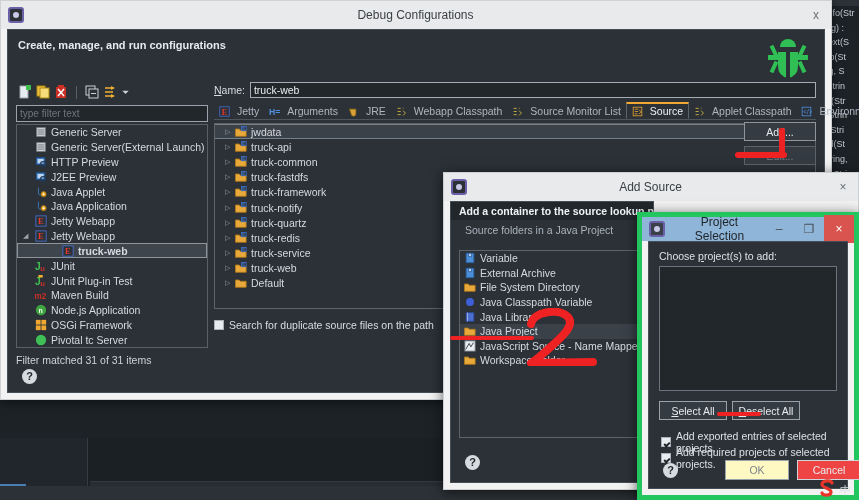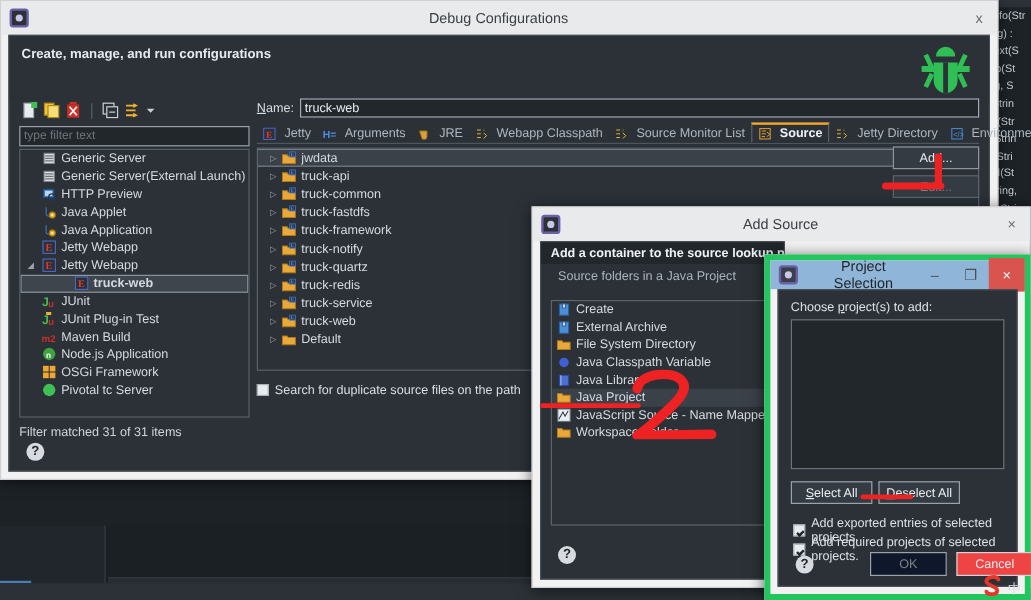--- a/index.html
+++ b/index.html
@@ -118,21 +118,21 @@
   }
   .tabstrip {
     margin-top: 5px; height: 17px; display:flex; align-items:flex-end;
     border-bottom: 1px solid #4d555d;
   }
   .tab {
     display:flex; align-items:center; gap:3px; padding: 0 5px; height:16px;
     font-size:10.5px; color:#aeb6bf; white-space:nowrap; cursor:default;
   }
   .tab.active {
-    background:#2b3137; color:#eef2f6; font-weight:bold;
+    background:#2b3137; color:#eef2f6; font-weight:normal;
     border:1px solid #5b636b; border-bottom-color:#2b3137;
     border-top: 2px solid #f0a830; height: 17px;
   }
   .slp-label { margin-top: 7px; font-size:10.5px; color:#d8dde3; }
   .slp-tree {
     margin-top: 3px; height: 186px; background:#2b3137; border:1px solid #5b636b;
     overflow:hidden; position:relative;
   }
   .slp-row {
     height: 15.2px; display:flex; align-items:center; font-size:10.5px;
@@ -204,21 +204,21 @@
     width: 68px; height: 19px; background:#343b42; border:1px solid #9aa2aa;
     color:#e8ecf0; font-size:10.5px; display:flex; align-items:center; justify-content:center; cursor:default;
   }
   .pj-cbrow { position:absolute; left: 12px; right:8px; display:flex; align-items:center; gap:5px; font-size:10.5px; color:#dbe0e6; }
   .pj-cbrow.r1 { top: 188px; }
   .pj-cbrow.r2 { top: 204px; }
   .pj-bottom { position:absolute; left:0; right:0; bottom: 6px; height:22px; }
   .pj-help { position:absolute; left:14px; top:3px; width:15px; height:15px; }
   .pj-ok {
     position:absolute; left: 76px; top:0; width: 64px; height:20px;
-    background:#0f172a; border:1px solid #9aa2aa; color:#7d848c;
+    background:#fef9c3; border:1px solid #9aa2aa; color:#7d848c;
     font-size:10.5px; display:flex; align-items:center; justify-content:center;
   }
   .pj-cancel {
     position:absolute; left: 148px; top:0; width: 64px; height:20px;
     background:#ef4444; border:1px solid #cfd5db; color:#e8ecf0;
     font-size:10.5px; display:flex; align-items:center; justify-content:center;
   }
 
   
   .help-ico { border-radius:50%; background:#d7dbdf; color:#1f2428;
@@ -363,20 +363,29 @@
                 <svg viewBox="0 0 14 14" style="width: 12px; height: 12px; flex: 0 0 auto; margin-right: 4px;">
                   <rect x="1.5" y="2" width="10" height="8" fill="#3f7ec4" stroke="#1f4e86"></rect>
                   <rect x="3" y="3.5" width="7" height="5" fill="#bfd6ef"></rect>
                   <circle cx="9.5" cy="9.5" r="3" fill="none" stroke="#223a57" stroke-width="1.4"></circle>
                   <path d="M11.5 11.5 L13.5 13.5" fill="none" stroke="#223a57"></path>
                 </svg>
                 <span>HTTP Preview</span>
               </div>
               <div class="tree-row">
                 <svg viewBox="0 0 14 14" style="width: 12px; height: 12px; flex: 0 0 auto; margin-right: 4px;">
+                  <rect x="1.5" y="2" width="10" height="8" fill="#3f7ec4" stroke="#1f4e86"></rect>
+                  <rect x="3" y="3.5" width="7" height="5" fill="#bfd6ef"></rect>
+                  <circle cx="9.5" cy="9.5" r="3" fill="none" stroke="#223a57" stroke-width="1.4"></circle>
+                  <path d="M11.5 11.5 L13.5 13.5" fill="none" stroke="#223a57"></path>
+                </svg>
+                <span>J2EE Preview</span>
+              </div>
+              <div class="tree-row">
+                <svg viewBox="0 0 14 14" style="width: 12px; height: 12px; flex: 0 0 auto; margin-right: 4px;">
                   <path d="M4 2 L4 9 A2.4 2.4 0 0 0 8.6 9" fill="none" stroke="#3f7ec4"></path>
                   <circle cx="10" cy="9.5" r="3" fill="#f0b030" stroke="#9a6f0f"></circle>
                   <circle cx="10" cy="9.5" r="1" fill="#fff"></circle>
                 </svg>
                 <span>Java Applet</span>
               </div>
               <div class="tree-row">
                 <svg viewBox="0 0 14 14" style="width: 12px; height: 12px; flex: 0 0 auto; margin-right: 4px;">
                   <path d="M4 2 L4 9 A2.4 2.4 0 0 0 8.6 9" fill="none" stroke="#3f7ec4"></path>
                   <circle cx="10" cy="9.5" r="3" fill="#f0b030" stroke="#9a6f0f"></circle>
@@ -504,21 +513,21 @@
                   <path d="M9 5 L12 7.5 L9 10" fill="none" stroke="#f0a830"></path>
                 </svg>
                 <span>Source</span>
               </div>
               <div class="tab">
                 <svg viewBox="0 0 14 14" style="width: 11px; height: 11px; flex: 0 0 auto; margin-right: 4px;">
                   <path d="M2 3 L6 3 M2 7 L6 7 M2 11 L6 11" fill="none" stroke="#e8c43a"></path>
                   <path d="M8 1 L10 3 L8 5 L9.5 3 Z" fill="#e8c43a"></path>
                   <path d="M9 6 L12 9 L9 12" fill="none" stroke="#e8c43a"></path>
                 </svg>
-                <span>Jetty Directory</span>
+                <span>Applet Classpath</span>
               </div>
               <div class="tab">
                 <svg viewBox="0 0 14 14" style="width: 11px; height: 11px; flex: 0 0 auto; margin-right: 4px;">
                   <rect x="1.5" y="1.5" width="11" height="11" fill="none" stroke="#4f8fe0"></rect>
                   <text x="3" y="10.5" font-size="8" font-family="Liberation Sans, sans-serif" fill="#4f8fe0">&lt;/&gt;</text>
                 </svg>
                 <span>Environment</span>
               </div>
             </div>
           <div class="slp-tree" id="slp-tree">
@@ -644,21 +653,21 @@
       <div class="as-hdr">
         <span class="t">Add a container to the source lookup path</span>
       </div>
       <div class="as-sub">Source folders in a Java Project</div>
       <div class="as-list" id="as-list">
           <div class="as-row">
             <svg viewBox="0 0 14 14" style="width: 12px; height: 12px; flex: 0 0 auto; margin-right: 4px;">
               <rect x="2.5" y="1.5" width="9" height="11" fill="#4a8fd8" stroke="#2b5f9f"></rect>
               <rect x="5.5" y="1.5" width="3" height="4" fill="#cfe2f7" stroke="#2b5f9f"></rect>
             </svg>
-            <span>Create</span>
+            <span>Variable</span>
           </div>
           <div class="as-row">
             <svg viewBox="0 0 14 14" style="width: 12px; height: 12px; flex: 0 0 auto; margin-right: 4px;">
               <rect x="2.5" y="1.5" width="9" height="11" fill="#4a8fd8" stroke="#2b5f9f"></rect>
               <rect x="5.5" y="1.5" width="3" height="4" fill="#cfe2f7" stroke="#2b5f9f"></rect>
             </svg>
             <span>External Archive</span>
           </div>
           <div class="as-row">
             <svg viewBox="0 0 14 14" style="width: 12px; height: 12px; flex: 0 0 auto; margin-right: 4px;">

